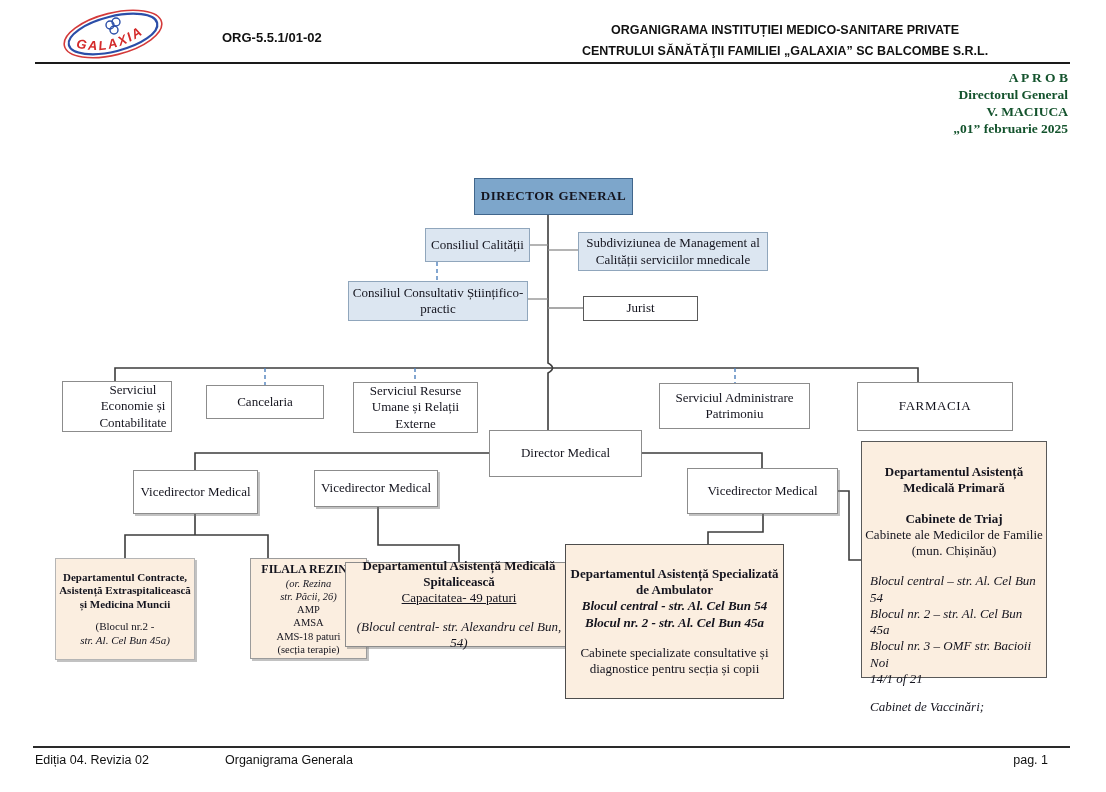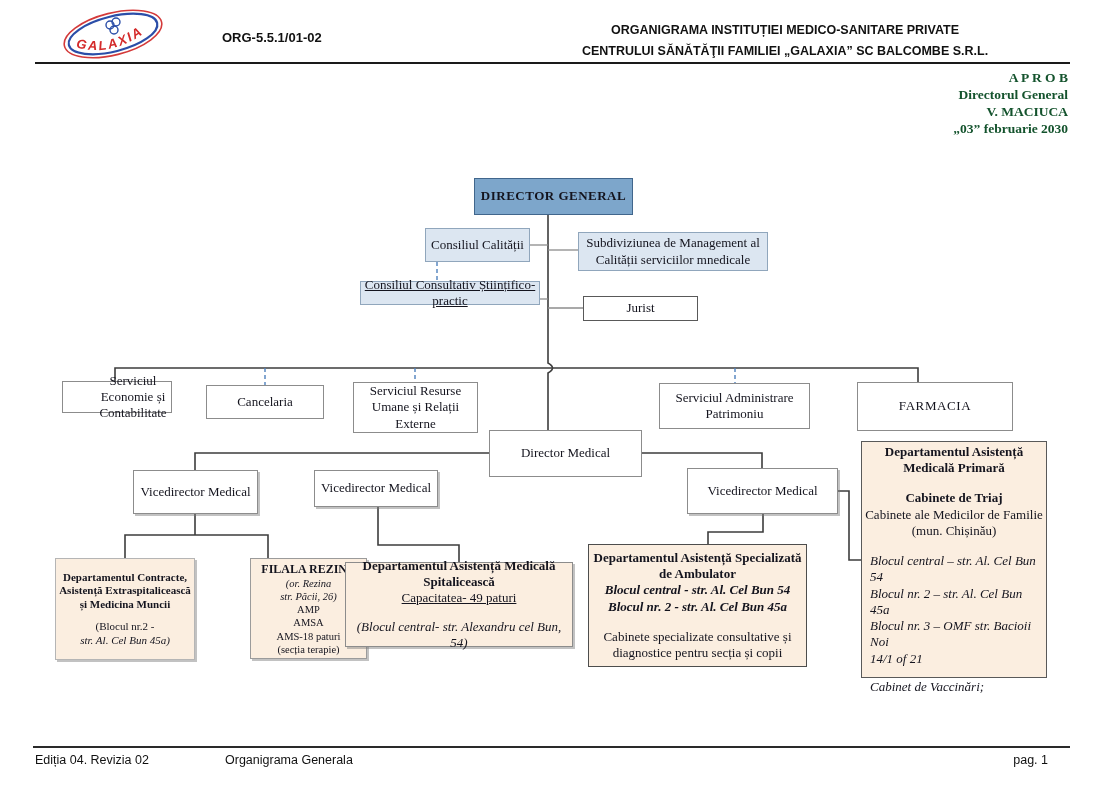--- a/index.html
+++ b/index.html
@@ -62,21 +62,21 @@
   <div class="hdr-title">
     <div>ORGANIGRAMA INSTITUȚIEI MEDICO-SANITARE PRIVATE</div>
     <div>CENTRULUI SĂNĂTĂŢII FAMILIEI „GALAXIA” SC BALCOMBE S.R.L.</div>
   </div>
   <div class="hdr-line"></div>
 
   <div class="approval">
     <div>A P R O B</div>
     <div>Directorul General</div>
     <div>V. MACIUCA</div>
-    <div>„03” februarie 2030</div>
+    <div>„01” februarie 2025</div>
   </div>
 
   <svg class="lines">
 
     <g fill="none" stroke="#3d3d3d" stroke-width="1.6">
       <path d="M548 215 L548 363 Q557 368 548 373 L548 430"></path>
       <path d="M115 381 V368 H918 V382"></path>
       <path d="M489 453 H195 V470"></path>
       <path d="M642 453 H762 V468"></path>
       <path d="M195 514 V535 M125 558 V535 H268 V558"></path>
@@ -99,25 +99,25 @@
       <path d="M735 368 V383"></path>
     </g>
   </svg>
 
   <div class="box blue" style="left:474px;top:178px;width:159px;height:37px;">DIRECTOR GENERAL</div>
 
   <div class="box lightblue" style="left:425px;top:228px;width:105px;height:34px;">Consiliul Calității</div>
 
   <div class="box lightblue" style="left:578px;top:232px;width:190px;height:39px;">Subdiviziunea de Management al Calității serviciilor mnedicale</div>
 
-  <div class="box lightblue" style="left:360px;top:281px;width:180px;height:24px;text-decoration:underline;">Consiliul Consultativ Științifico-practic</div>
+  <div class="box lightblue" style="left:348px;top:281px;width:180px;height:40px;">Consiliul Consultativ Științifico-practic</div>
 
   <div class="box" style="left:583px;top:296px;width:115px;height:25px;border-color:#595959;">Jurist</div>
 
-  <div class="box" style="left:62px;top:381px;width:110px;height:32px;padding-left:35px;">Serviciul Economie și Contabilitate</div>
+  <div class="box" style="left:62px;top:381px;width:110px;height:51px;padding-left:35px;">Serviciul Economie și Contabilitate</div>
 
   <div class="box" style="left:206px;top:385px;width:118px;height:34px;">Cancelaria</div>
 
   <div class="box" style="left:353px;top:382px;width:125px;height:51px;">Serviciul Resurse Umane și Relații Externe</div>
 
   <div class="box" style="left:659px;top:383px;width:151px;height:46px;">Serviciul Administrare Patrimoniu</div>
 
   <div class="box" style="left:857px;top:382px;width:156px;height:49px;letter-spacing:.6px;">FARMACIA</div>
 
   <div class="box" style="left:489px;top:430px;width:153px;height:47px;">Director Medical</div>
@@ -143,30 +143,30 @@
     <div>AMS-18 paturi</div>
     <div>(secția terapie)</div>
   </div>
 
   <div class="box beige shadow" style="left:345px;top:562px;width:228px;height:85px;">
     <div class="bold">Departamentul Asistență Medicală Spitalicească</div>
     <div class="under">Capacitatea- 49 paturi</div>
     <div class="ital gap12">(Blocul central- str. Alexandru cel Bun, 54)</div>
   </div>
 
-  <div class="box beige" style="left:588px;top:544px;width:219px;height:123px;border-color:#4d4d4d;justify-content:center;">
+  <div class="box beige" style="left:565px;top:544px;width:219px;height:155px;border-color:#4d4d4d;justify-content:center;">
     <div class="bold">Departamentul  Asistență  Specializată</div>
     <div class="bold">de Ambulator</div>
     <div class="ital bold">Blocul central - str. Al. Cel Bun 54</div>
     <div class="ital bold">Blocul nr. 2 - str. Al. Cel Bun 45a</div>
     <div class="gap14">Cabinete specializate consultative și</div>
     <div>diagnostice pentru secția și copii</div>
   </div>
 
-  <div class="box beige" style="left:861px;top:441px;width:186px;height:237px;border-color:#595959;justify-content:center;padding-top:22px;">
+  <div class="box beige" style="left:861px;top:441px;width:186px;height:237px;border-color:#595959;justify-content:space-between;padding-top:22px;">
     <div class="bold">Departamentul Asistență</div>
     <div class="bold">Medicală Primară</div>
     <div class="bold gap14">Cabinete de Triaj</div>
     <div>Cabinete ale Medicilor de Familie</div>
     <div>(mun. Chișinău)</div>
     <div class="leftblock gap14">
       <div>Blocul central – str. Al. Cel Bun 54</div>
       <div>Blocul nr. 2 – str. Al. Cel Bun 45a</div>
       <div>Blocul nr. 3 – OMF str. Bacioii Noi</div>
       <div>14/1 of 21</div>

